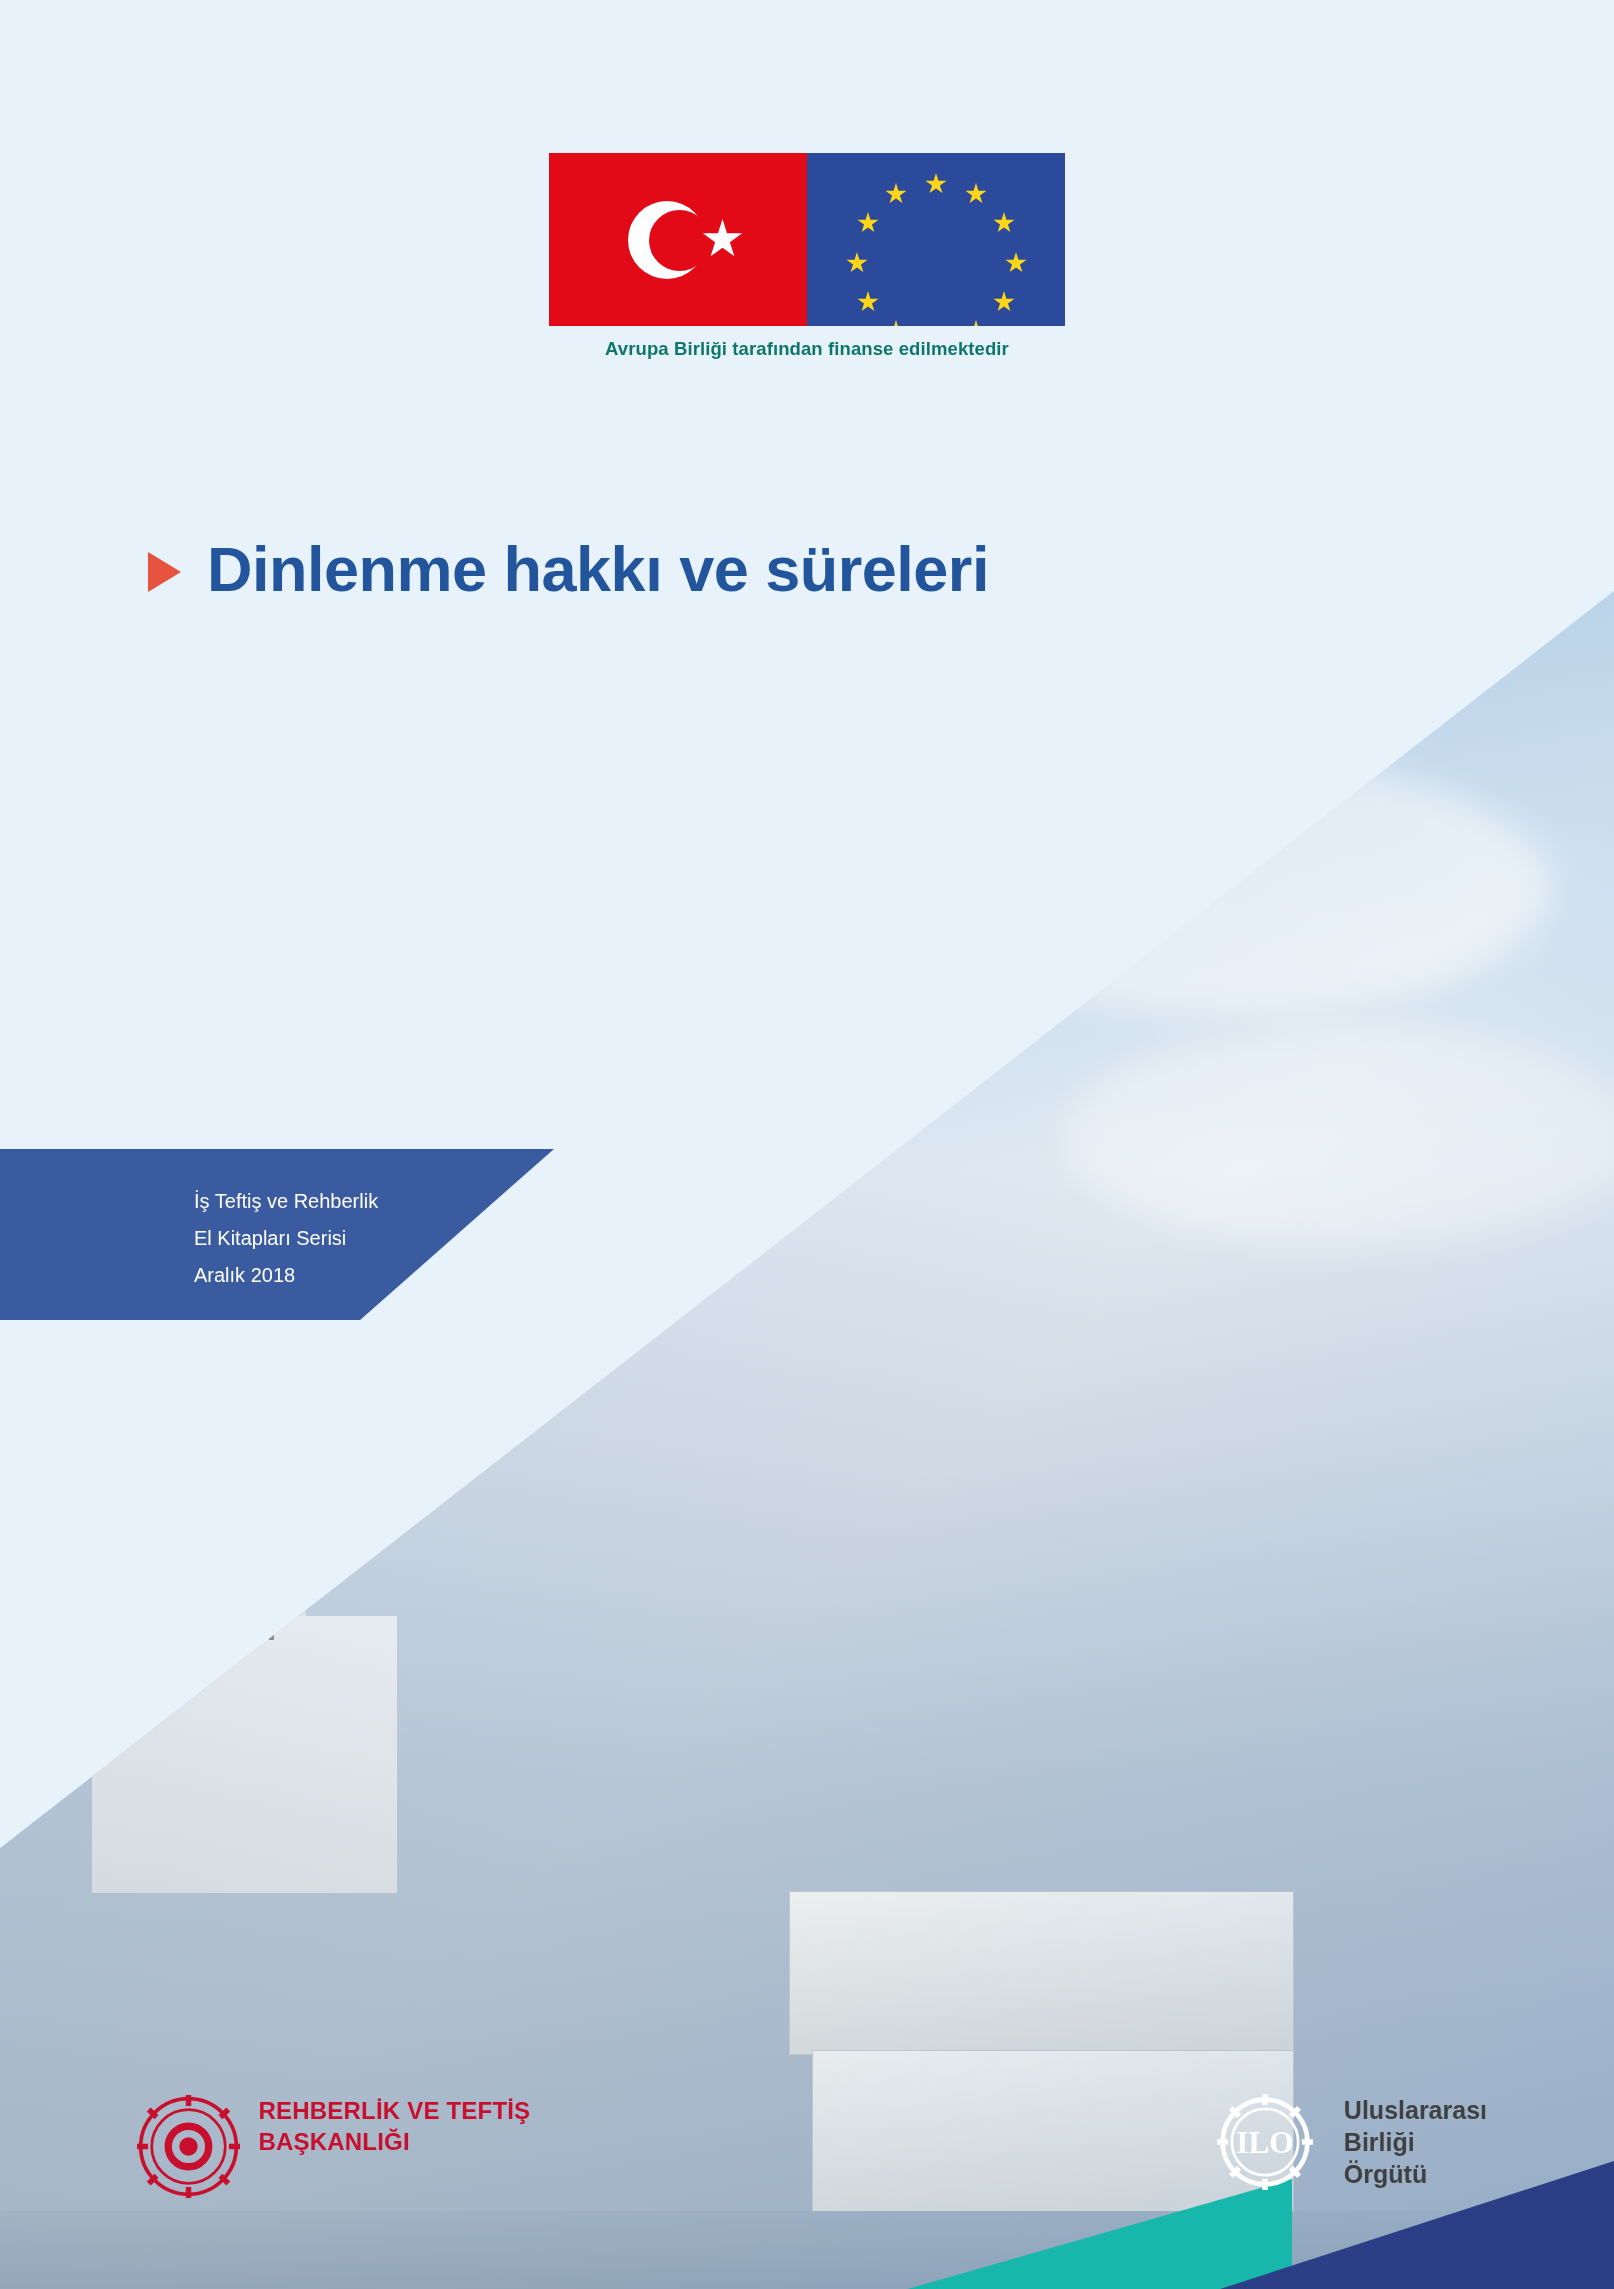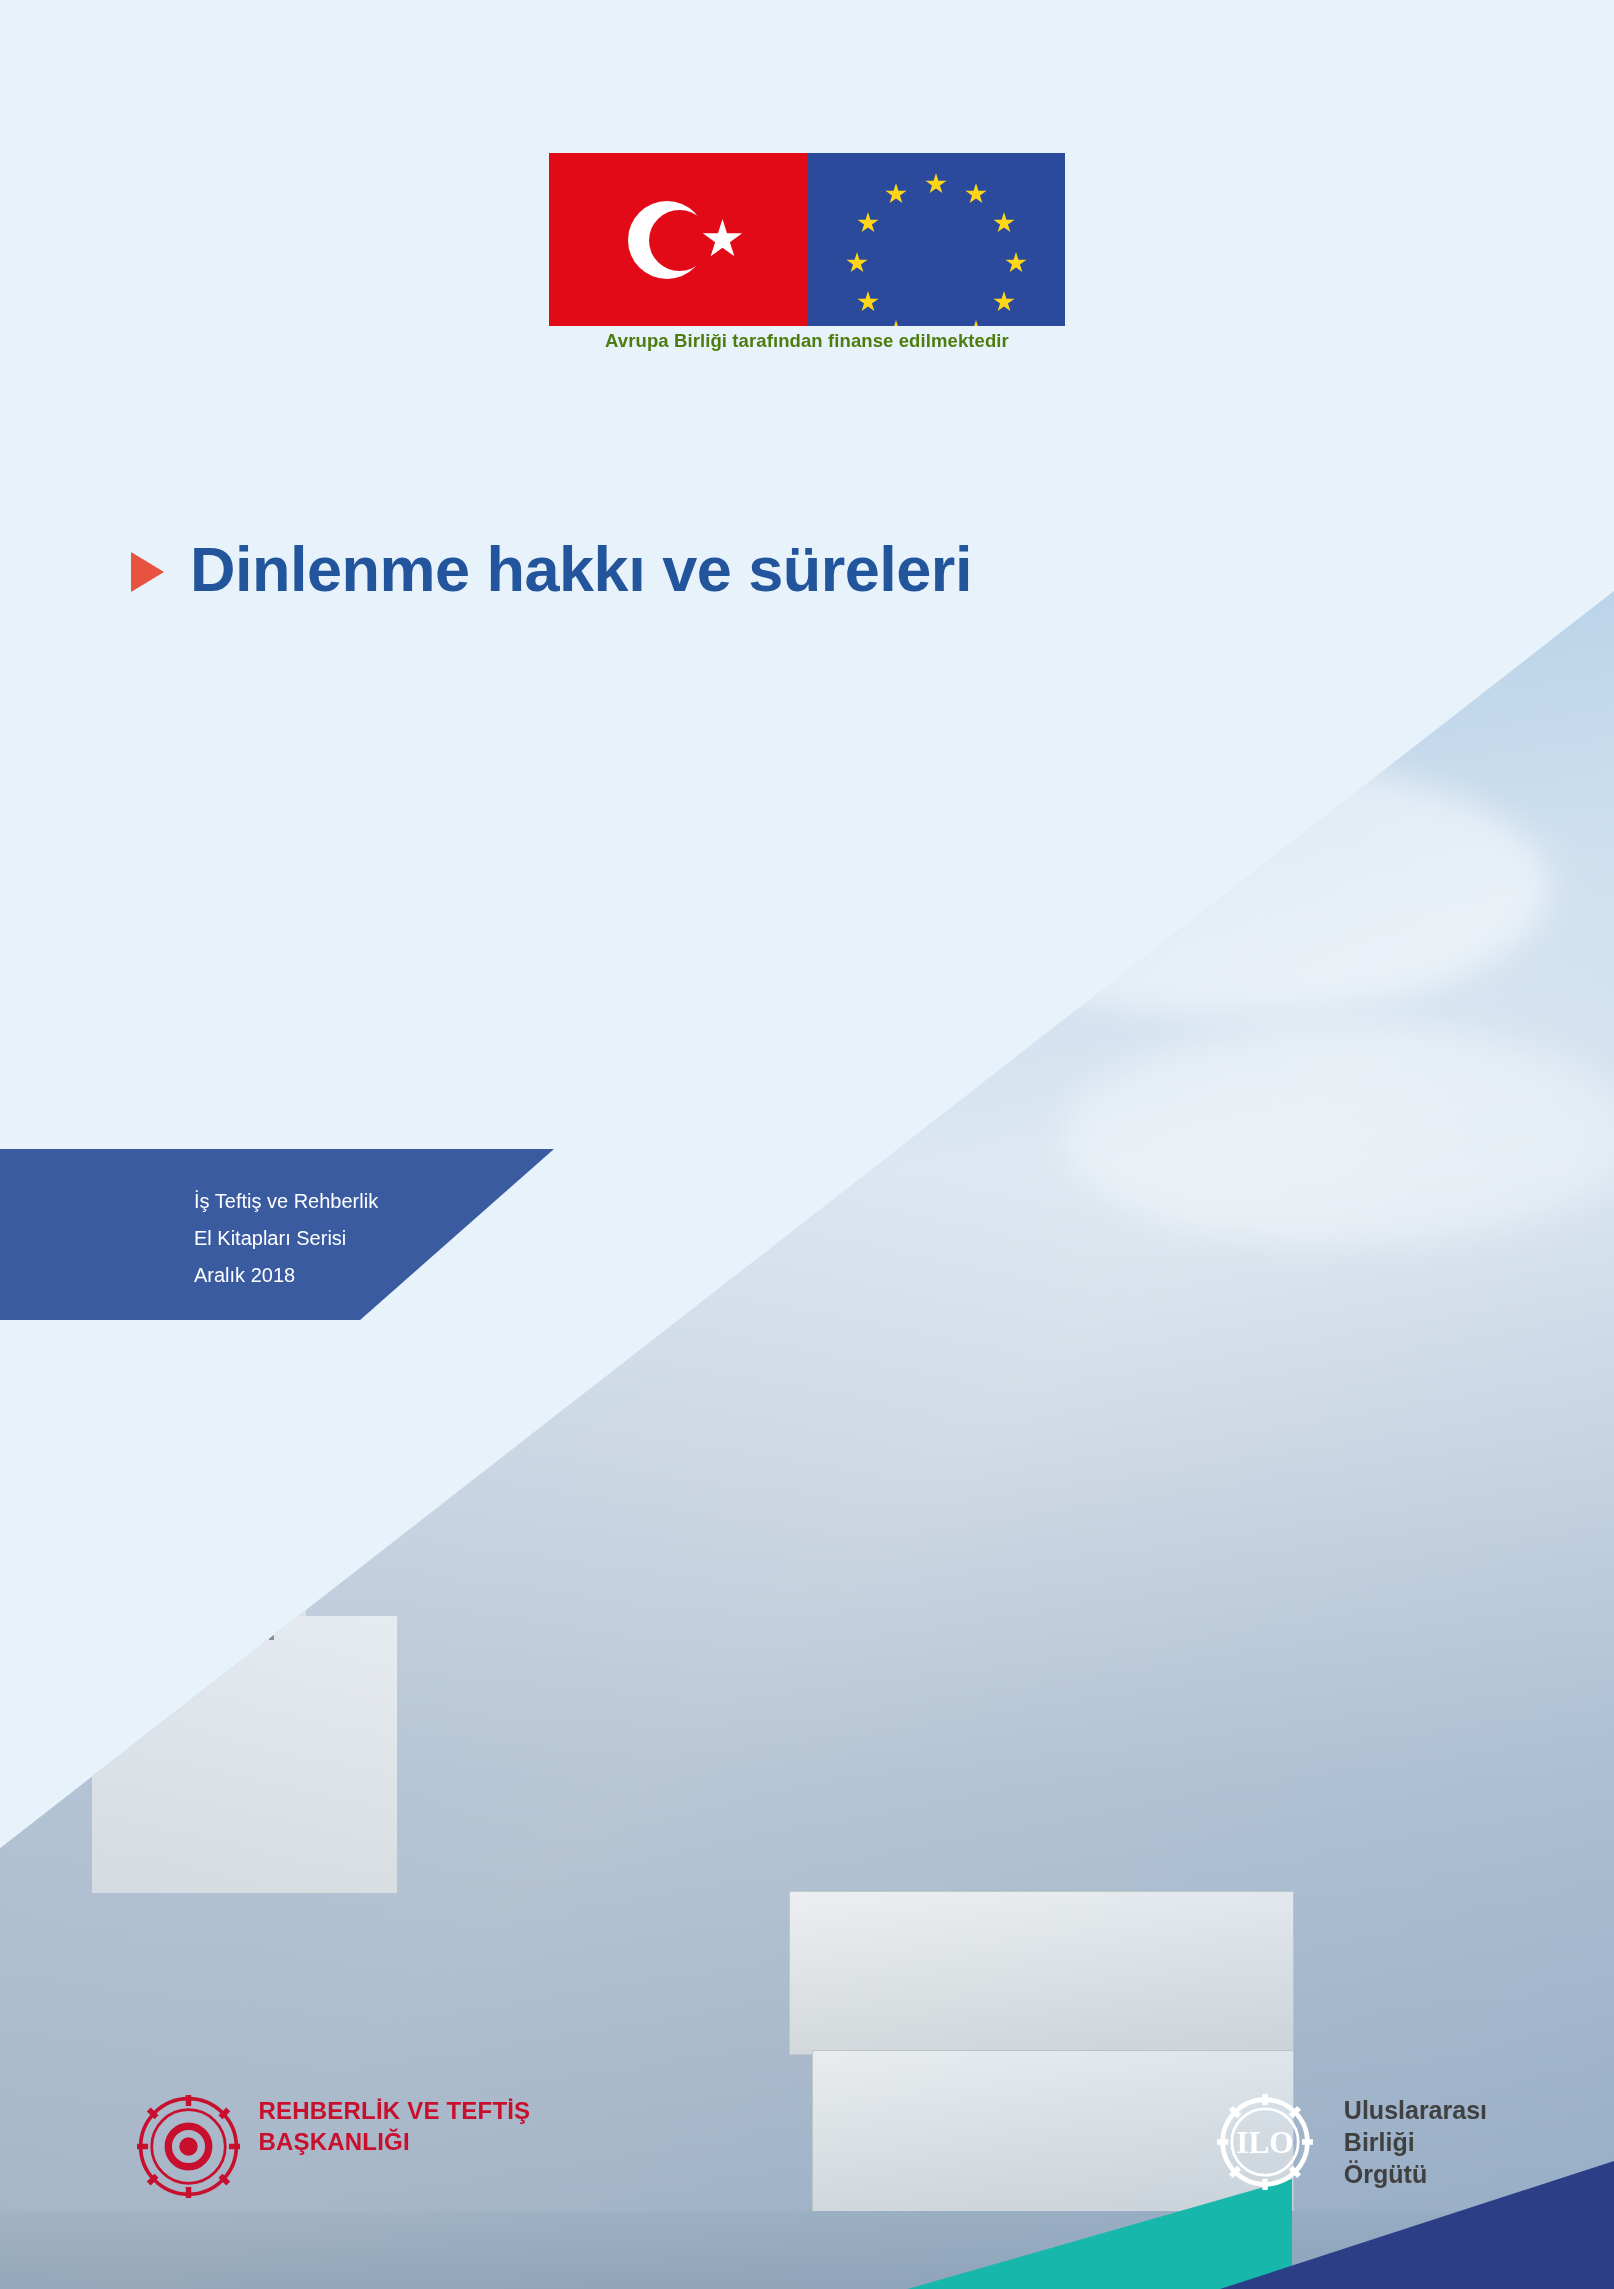--- a/index.html
+++ b/index.html
@@ -75,32 +75,32 @@
     background: #2b4a9b;
   }
   .eu-star {
     position: absolute;
     width: 22px;
     height: 22px;
     background: #ffd617;
     clip-path: polygon(50% 0%, 61% 35%, 98% 35%, 68% 57%, 79% 91%, 50% 70%, 21% 91%, 32% 57%, 2% 35%, 39% 35%);
   }
   .eu-caption {
-    margin-top: 1px;
+    margin-top: 9px;
     font-size: 18.5px;
     font-weight: 700;
-    color: #4d7c0f;
+    color: #0f766e;
     letter-spacing: 0.1px;
   }
 
   
   .title-row {
     position: absolute;
     top: 533px;
-    left: 103px;
+    left: 120px;
     display: flex;
     align-items: center;
     gap: 26px;
     padding-left: 28px;
   }
   .title-arrow {
     width: 0;
     height: 0;
     border-left: 33px solid #e8533f;
     border-top: 20px solid transparent;

